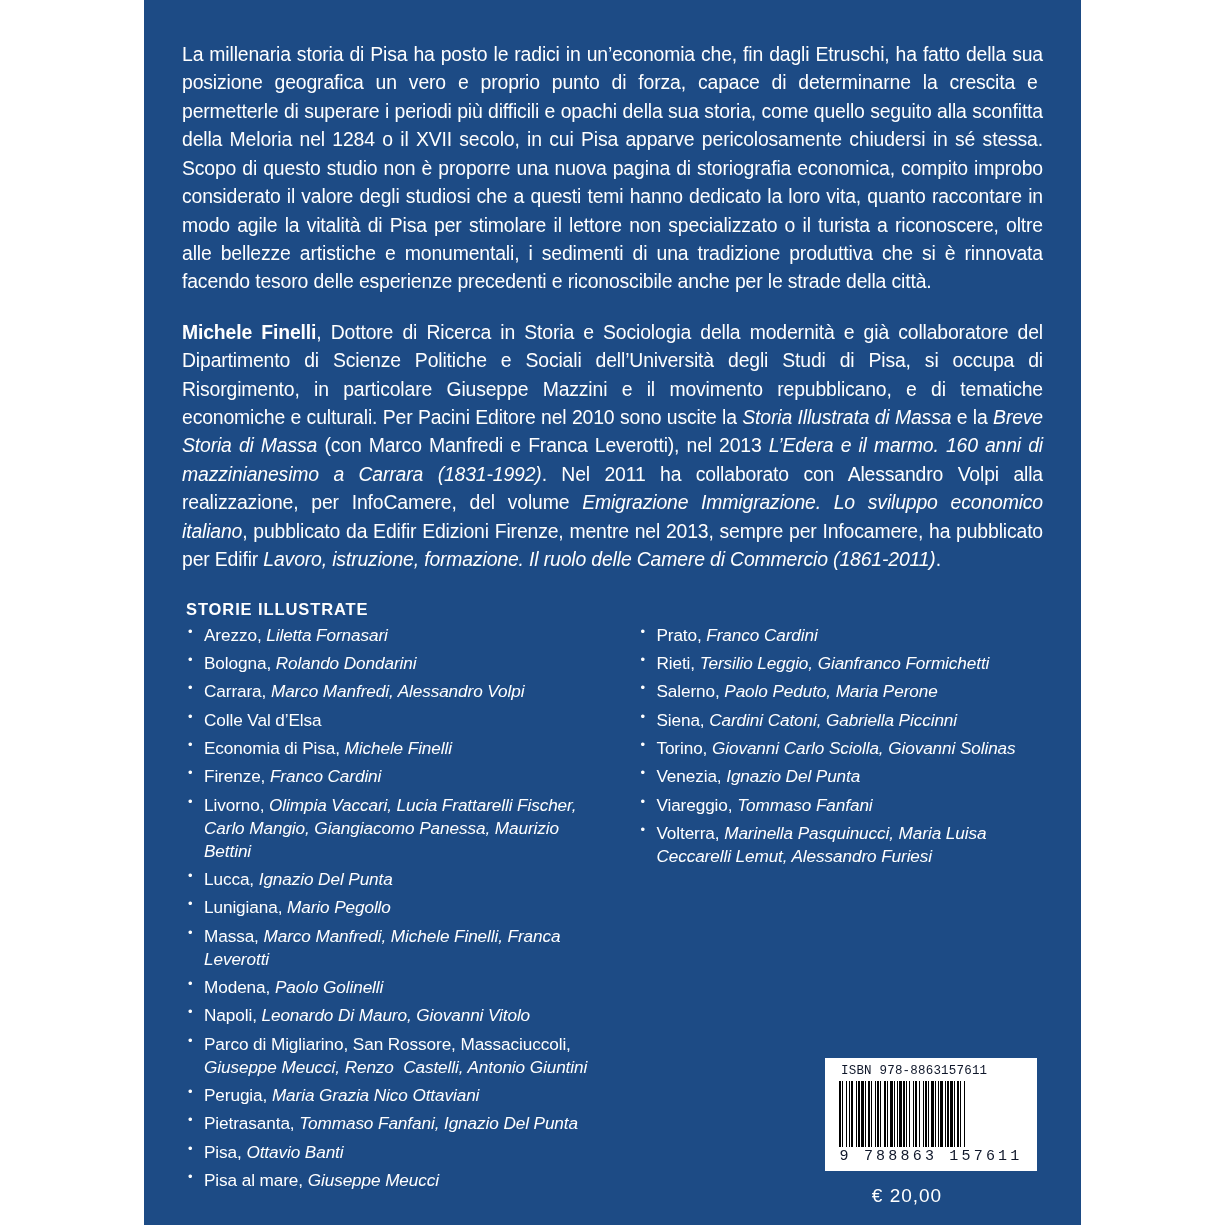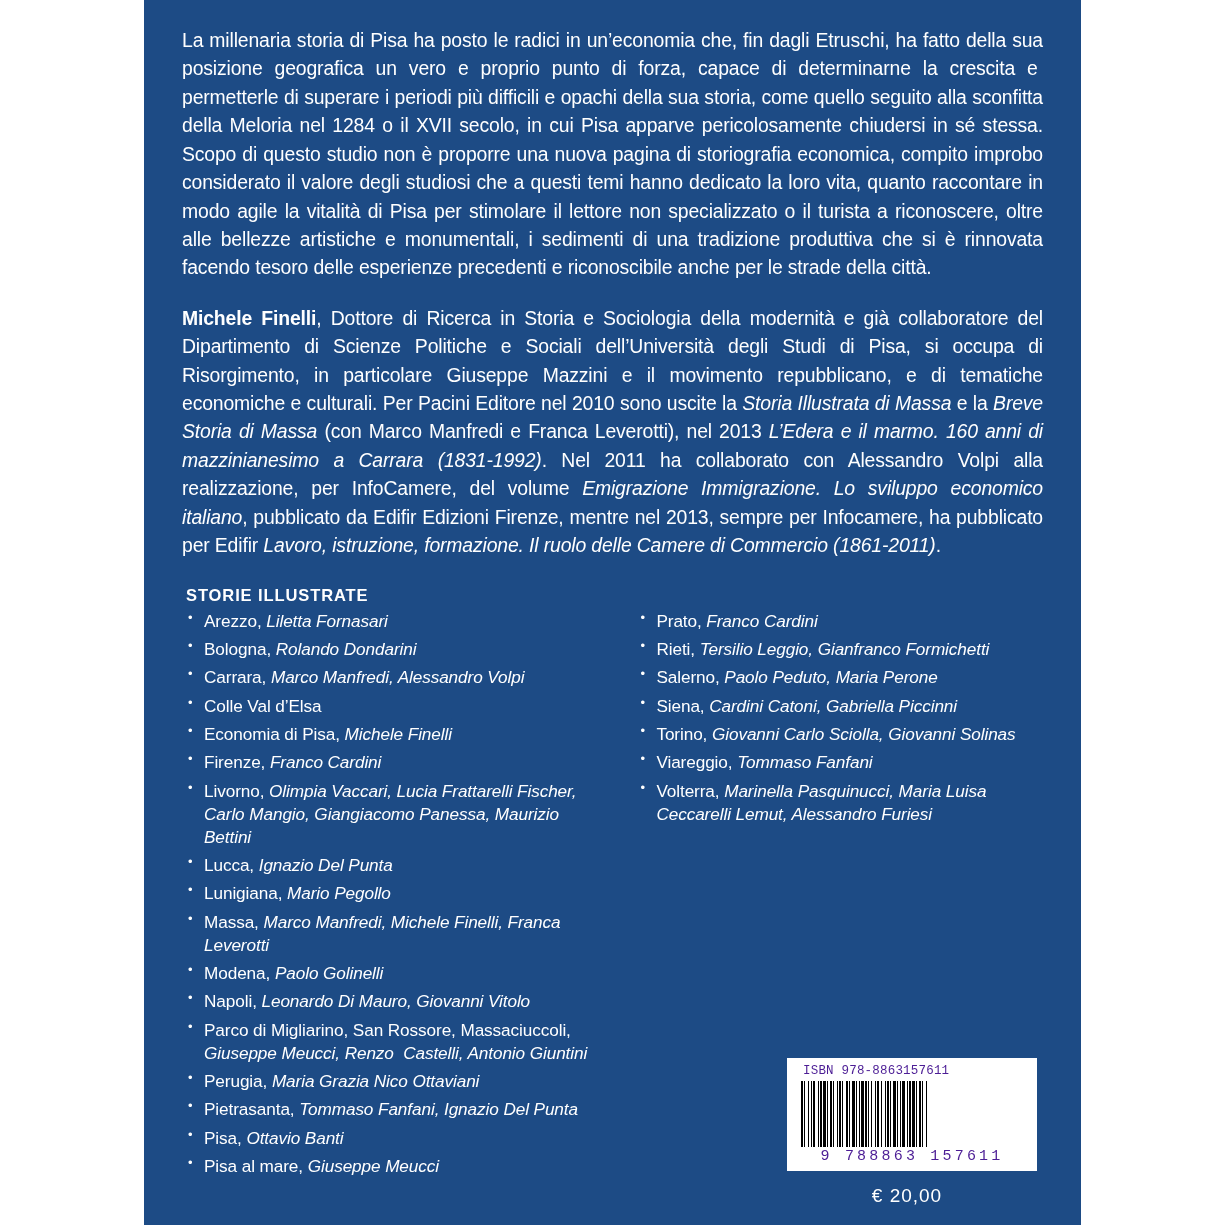--- a/index.html
+++ b/index.html
@@ -22,21 +22,21 @@
     background: #1d4b85;
     color: #ffffff;
     box-sizing: border-box;
     padding: 26px 38px 14px 38px;
   }
   .blurb {
     font-size: 19.4px;
     line-height: 1.465;
     text-align: justify;
     letter-spacing: -0.15px;
-    margin: 0 0 10px 0;
+    margin: 14px 0 10px 0;
   }
   .blurb.bio {
     margin-top: 22px;
   }
   .blurb b { font-weight: bold; }
   .blurb i { font-style: italic; }
 
   .series-title {
     font-size: 16.5px;
     font-weight: bold;
@@ -74,22 +74,22 @@
 
   .bottom-row {
     position: absolute;
     right: 44px;
     bottom: 18px;
     width: 260px;
     text-align: center;
   }
   .isbn-box {
     background: #ffffff;
-    color: #4c1d95;
-    width: 250px;
+    color: #0f172a;
+    width: 212px;
     margin-left: auto;
     padding: 6px 8px 4px 8px;
     box-sizing: border-box;
   }
   .isbn-text {
     font-size: 12.5px;
     font-family: "Liberation Mono", monospace;
     text-align: left;
     padding-left: 8px;
     letter-spacing: 0.2px;
@@ -155,20 +155,21 @@
           <li>Pisa al mare, <i>Giuseppe Meucci</i></li>
         </ul>
     </div>
     <div class="col right">
       <ul class="series-list">
           <li>Prato, <i>Franco Cardini</i></li>
           <li>Rieti, <i>Tersilio Leggio, Gianfranco Formichetti</i></li>
           <li>Salerno, <i>Paolo Peduto, Maria Perone</i></li>
           <li>Siena, <i>Cardini Catoni, Gabriella Piccinni</i></li>
           <li>Torino, <i>Giovanni Carlo Sciolla, Giovanni Solinas</i></li>
+          <li>Venezia, <i>Ignazio Del Punta</i></li>
           <li>Viareggio, <i>Tommaso Fanfani</i></li>
           <li>Volterra, <i>Marinella Pasquinucci, Maria Luisa Ceccarelli Lemut, Alessandro Furiesi</i></li>
         </ul>
     </div>
   </div>
 
   <div class="bottom-row">
     <div class="isbn-box">
       <div class="isbn-text">ISBN 978-8863157611</div>
       <div class="barcode">

